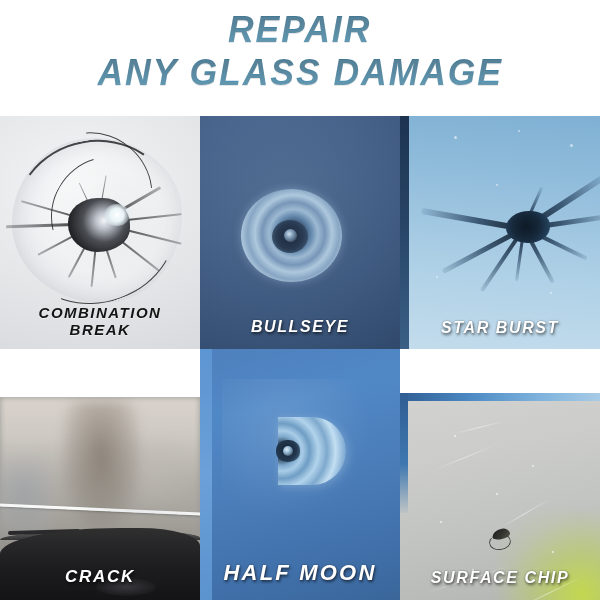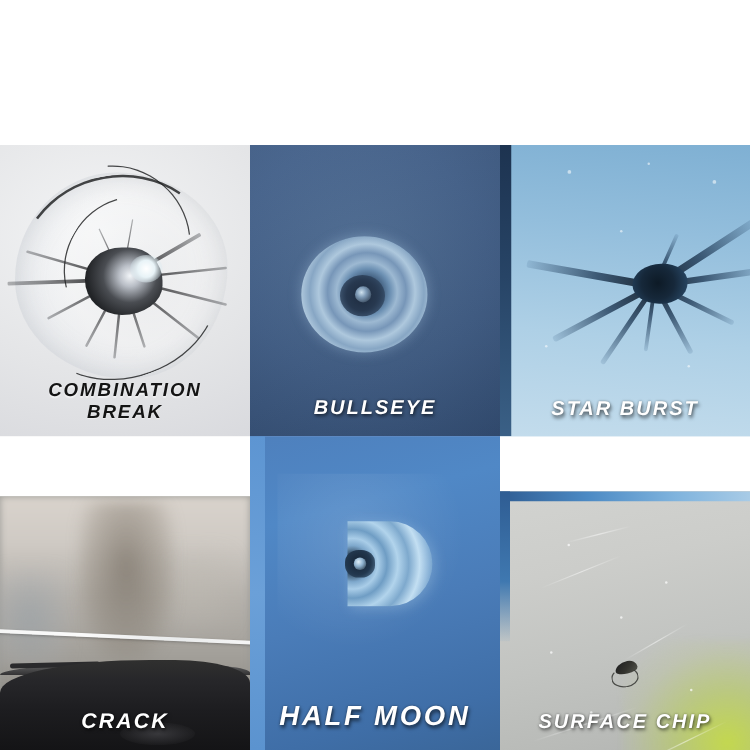--- a/index.html
+++ b/index.html
@@ -373,20 +373,24 @@
     position: absolute;
     border-radius: 50%;
     background: rgba(255,255,255,0.7);
   }
 </style>
 </head>
 <body>
 
 <div id="poster">
 
+  <div class="headline">
+    <div class="headline-line headline-line-1">REPAIR</div>
+    <div class="headline-line headline-line-2">ANY GLASS DAMAGE</div>
+  </div>
 
   <div class="grid">
 
     <div class="cell c1">
       <div class="scene">
         <div class="bg"></div>
         <div class="glassblob"></div>
         <div class="arc" style="left:14px;  top:24px;  width:160px; height:150px; transform:rotate(-10deg); border-width:2.2px;"></div>
         <div class="arc" style="left:34px;  top:18px;  width:118px; height:110px; transform:rotate(40deg);  border-width:1.8px;"></div>
         <div class="arc" style="left:24px;  top:66px;  width:150px; height:118px; transform:rotate(160deg); border-width:1.6px;"></div>

